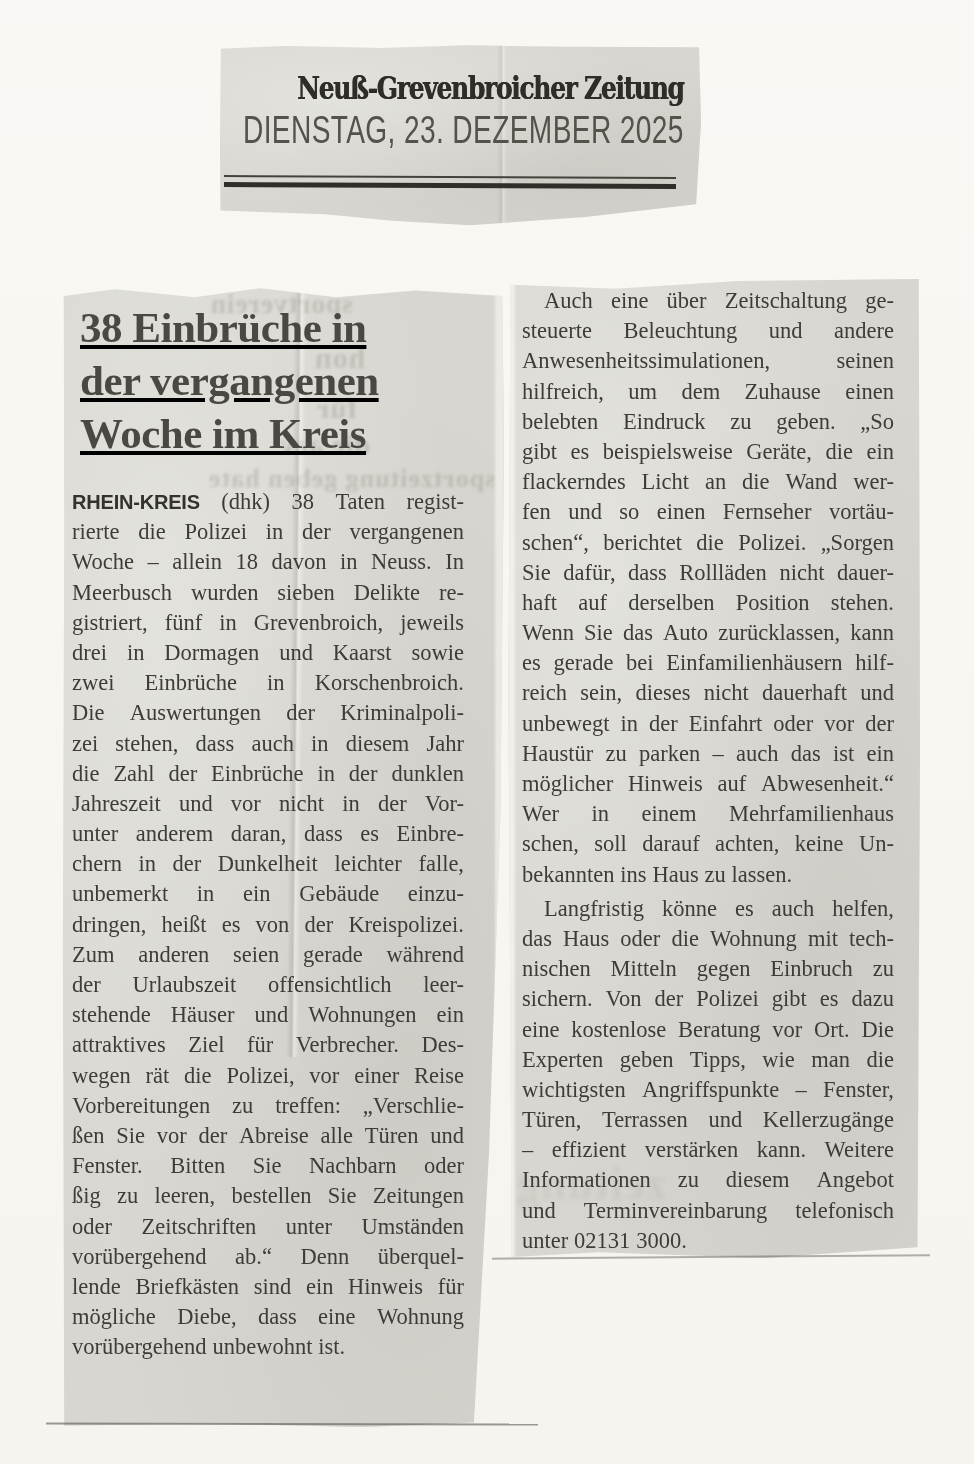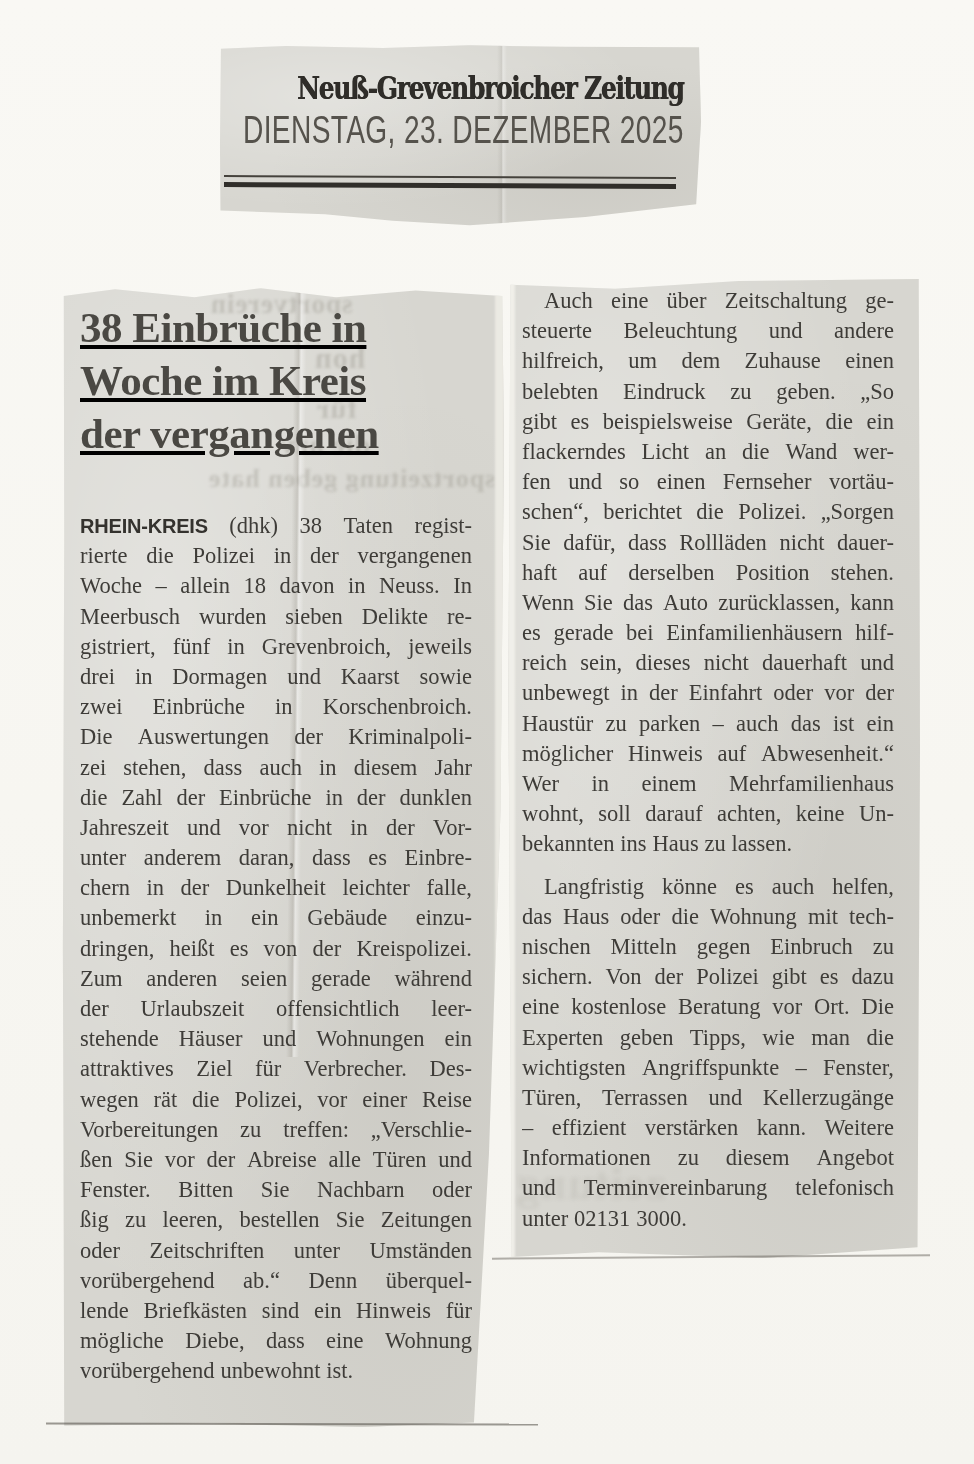--- a/index.html
+++ b/index.html
@@ -57,28 +57,28 @@
     background:rgba(241,240,234,.75);filter:blur(1.2px);
   }
   .fold-crease{position:absolute;left:228px;top:0;width:13px;height:770px;
     background:linear-gradient(90deg,rgba(0,0,0,0),rgba(95,88,76,.17) 42%,rgba(255,255,255,.42) 60%,rgba(0,0,0,0));
     transform:rotate(.6deg);}
   
   .headline{position:absolute;left:18px;top:14px;width:400px;text-decoration:underline;}
   .hline{font-weight:bold;font-size:43px;line-height:53px;color:#4a4843;letter-spacing:-.5px;}
   
   .body-col{position:absolute;color:#3e3c38;font-size:22.5px;}
-  .left-body{left:18px;top:200px;width:392px;margin-top:24px;}
+  .left-body{left:10px;top:200px;width:392px;}
   .right-body{left:14px;top:7px;width:372px;}
   .tline{display:flex;justify-content:space-between;line-height:30.2px;height:30.2px;overflow:hidden;}
   .tline span{white-space:pre;flex:0 0 auto;}
   .tline.lastline{justify-content:flex-start;gap:.26em;text-align:center;}
   .tline.indent{padding-left:22px;}
   .kick{font-family:"Liberation Sans","DejaVu Sans",sans-serif;font-weight:bold;font-size:20px;letter-spacing:-.2px;color:#34322e;}
-  .para2{margin-top:12px;}
+  .para2{margin-top:4px;}
   
   .ghost{position:absolute;font-weight:bold;color:#787468;transform:scaleX(-1);
     filter:blur(1.6px);opacity:.26;letter-spacing:1px;white-space:nowrap;}
   .g0{top:2px;left:148px;font-size:27px;}
   .g1{top:54px;left:252px;font-size:30px;}
   .g2{top:106px;left:254px;font-size:28px;}
   .g3{top:142px;left:218px;font-size:28px;}
   .g4{top:177px;left:146px;font-size:26px;}
   .g5{bottom:48px;left:8px;font-size:46px;opacity:.10;filter:blur(2.2px);}
   
@@ -99,22 +99,22 @@
 
 <div class="clip left-clip">
   <div class="ghost g0">sportverein</div>
   <div class="ghost g1">hon</div>
   <div class="ghost g2">für</div>
   <div class="ghost g3">die azv</div>
   <div class="ghost g4">sportzeitung geben hate</div>
   <div class="fold-crease"></div>
   <div class="headline">
       <div class="hline">38 Einbrüche in</div>
+      <div class="hline">der vergangenen</div>
       <div class="hline">Woche im Kreis</div>
-      <div class="hline">der vergangenen</div>
     </div>
   <div class="body-col left-body">
       <div class="tline">
         <span class="kick">RHEIN-KREIS</span>
         <span>(dhk)</span>
         <span>38</span>
         <span>Taten</span>
         <span>regist-</span>
       </div>
       <div class="tline">
@@ -340,20 +340,24 @@
           <span>Zeitschaltung</span>
           <span>ge-</span>
         </div>
         <div class="tline">
           <span>steuerte</span>
           <span>Beleuchtung</span>
           <span>und</span>
           <span>andere</span>
         </div>
         <div class="tline">
+          <span>Anwesenheitssimulationen,</span>
+          <span>seinen</span>
+        </div>
+        <div class="tline">
           <span>hilfreich,</span>
           <span>um</span>
           <span>dem</span>
           <span>Zuhause</span>
           <span>einen</span>
         </div>
         <div class="tline">
           <span>belebten</span>
           <span>Eindruck</span>
           <span>zu</span>
@@ -454,21 +458,21 @@
           <span>auf</span>
           <span>Abwesenheit.“</span>
         </div>
         <div class="tline">
           <span>Wer</span>
           <span>in</span>
           <span>einem</span>
           <span>Mehrfamilienhaus</span>
         </div>
         <div class="tline">
-          <span>wohnt,</span>
+          <span>schen,</span>
           <span>soll</span>
           <span>darauf</span>
           <span>achten,</span>
           <span>keine</span>
           <span>Un-</span>
         </div>
         <div class="tline lastline">
           <span>bekannten</span>
           <span>ins</span>
           <span>Haus</span>

